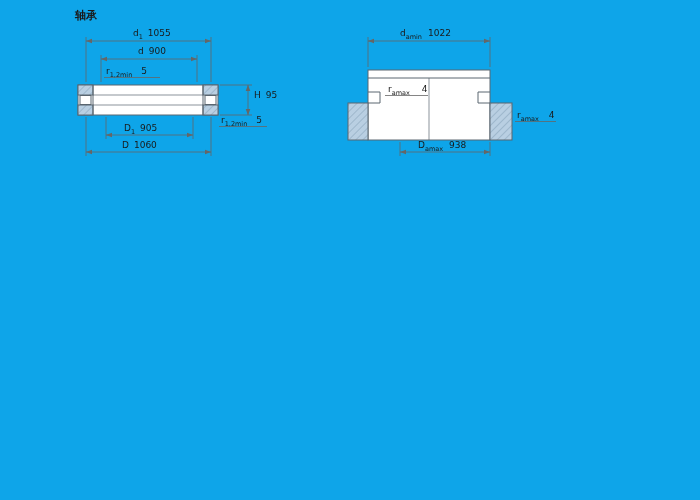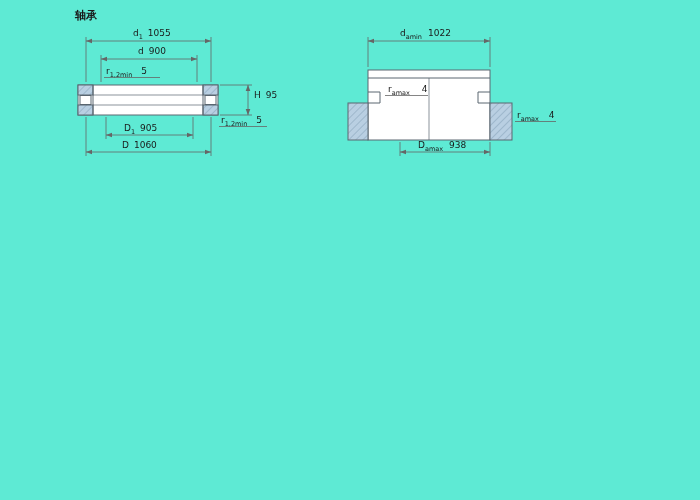--- a/index.html
+++ b/index.html
@@ -3,21 +3,21 @@
 <meta charset="utf-8">
 <style>
   :root{
     --line_color:#5a6670;
     --dim_color:#666666;
     --hatch_fill:#b9cfe2;
     --hatch_line:#87a3ba;
     --text_color:#1a1a1a;
   }
   html,body{margin:0;padding:0;background:#fff;}
-  .canvas{position:relative;width:700px;height:500px;background:#5eead4;overflow:hidden;}
+  .canvas{position:relative;width:700px;height:500px;background:#0ea5e9;overflow:hidden;}
   svg{display:block;}
   text{font-family:"DejaVu Sans","Liberation Sans",sans-serif;font-size:9px;fill:var(--text_color);}
   .cjk{font-size:11px;font-weight:bold;}
   .sub{font-size:6.5px;}
   .ln{fill:none;stroke:var(--line_color);stroke-width:1;}
   .thin{fill:none;stroke:var(--line_color);stroke-width:0.7;}
   .dim{fill:none;stroke:var(--dim_color);stroke-width:0.8;}
   .arrowhead{fill:var(--dim_color);stroke:none;}
   .white-part{fill:#ffffff;stroke:var(--line_color);stroke-width:1;}
   .hatch-rect{fill:url(#hatch);stroke:var(--line_color);stroke-width:1;}

